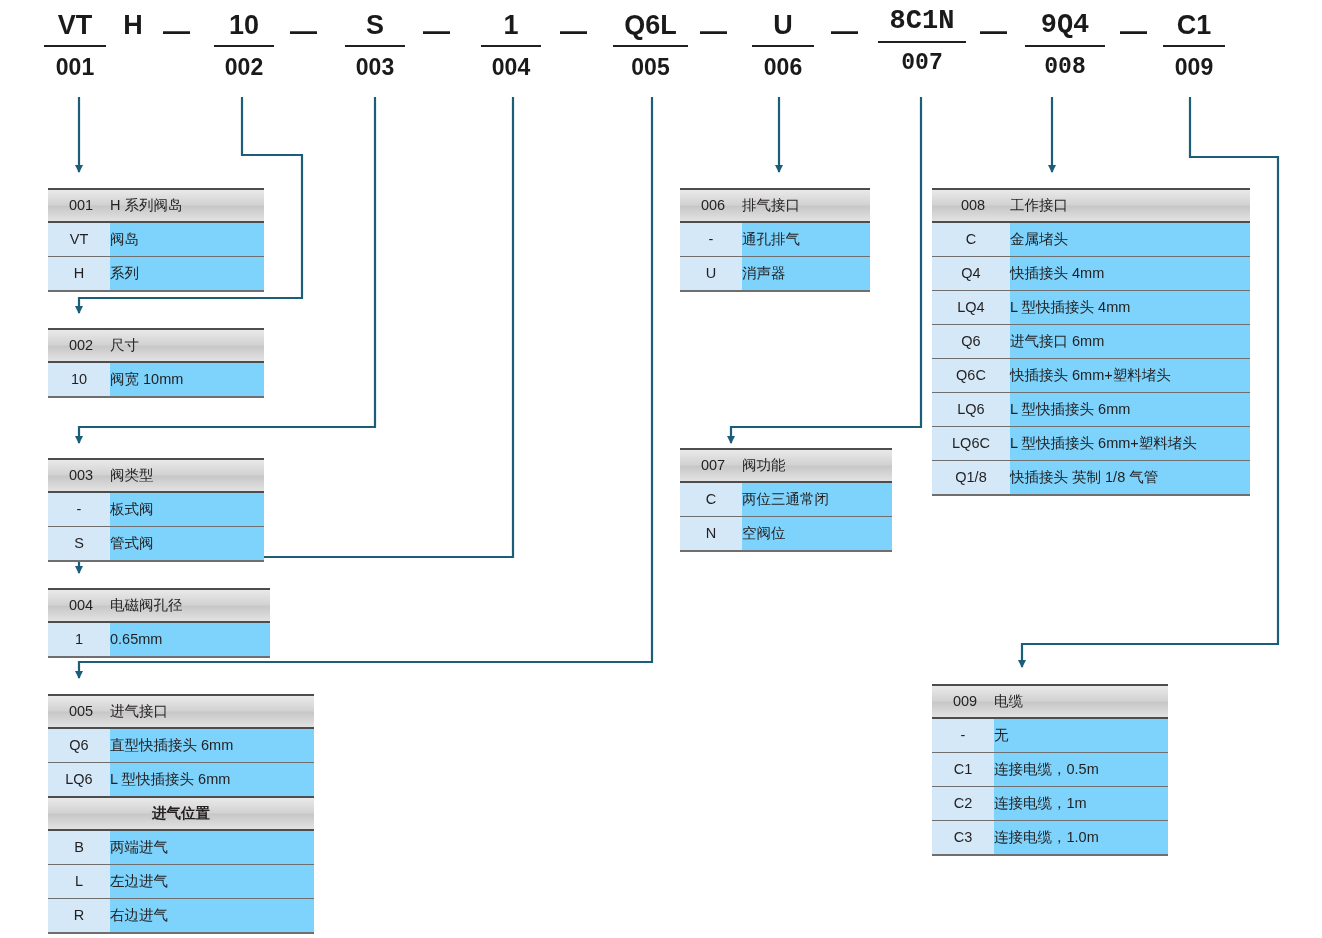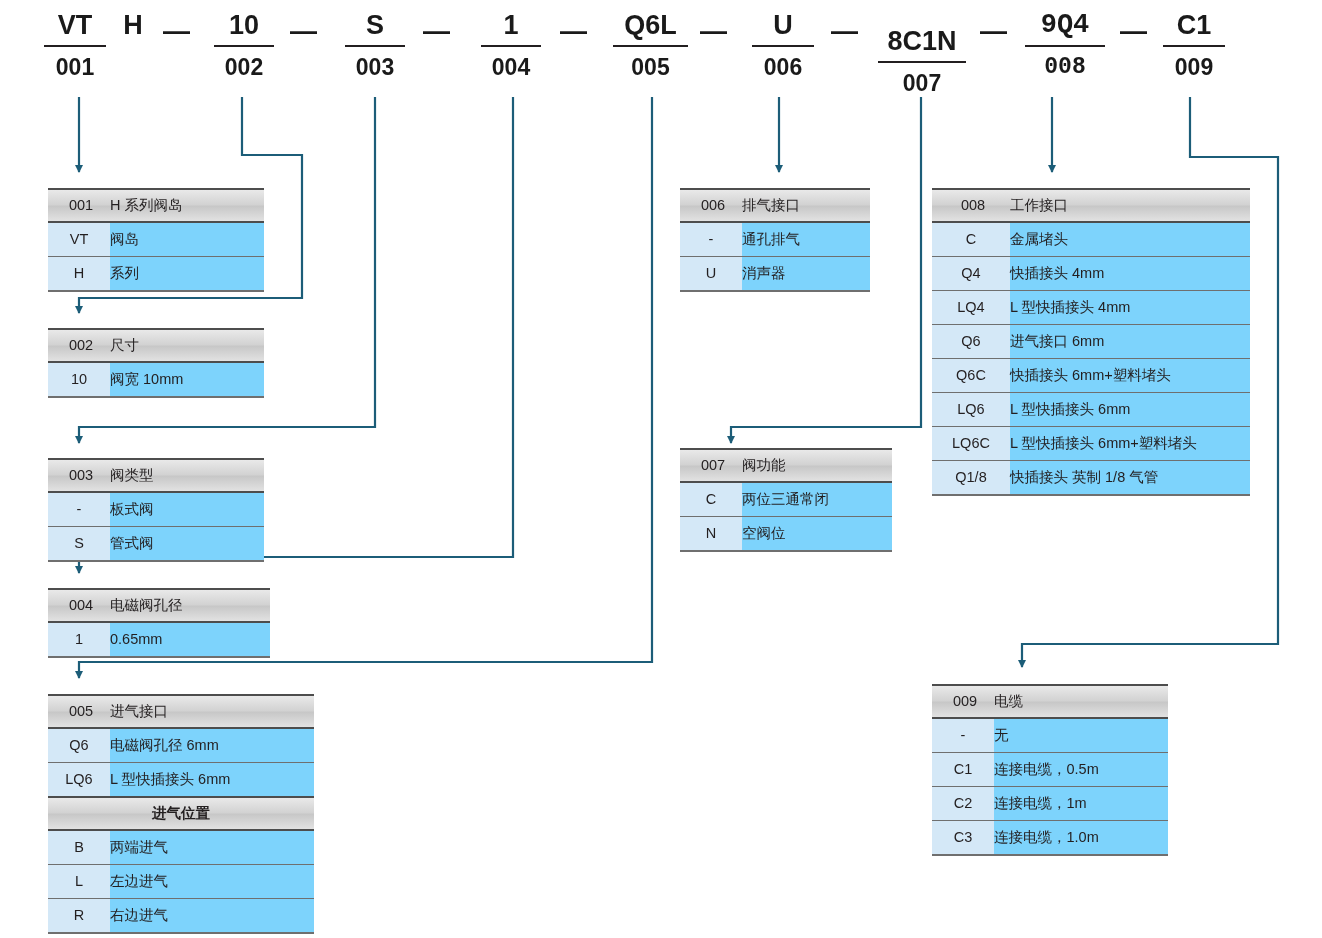--- a/index.html
+++ b/index.html
@@ -102,21 +102,21 @@
 
   <span class="dash" style="left:700px;">—</span>
 
   <div class="code-seg" style="left:752px;top:8px;width:62px;">
     <span class="code-val">U</span>
     <span class="code-num">006</span>
   </div>
 
   <span class="dash" style="left:831px;">—</span>
 
-  <div class="code-seg" style="left:878px;top:24px;width:88px;">
+  <div class="code-seg" style="left:878px;top:4px;width:88px;font-family:Liberation Mono, monospace;">
     <span class="code-val">8C1N</span>
     <span class="code-num">007</span>
   </div>
 
   <span class="dash" style="left:980px;">—</span>
 
   <div class="code-seg" style="left:1025px;top:8px;width:80px;font-family:Liberation Mono, monospace;">
     <span class="code-val">9Q4</span>
     <span class="code-num">008</span>
   </div>
@@ -218,21 +218,21 @@
   </table>
 
 <table class="spec-table t-005" style="left:48px;top:694px;width:266px;">
   <tbody>
       <tr class="hdr">
     <td class="h-code">005</td>
     <td class="h-title">进气接口</td>
   </tr>
   <tr>
     <td class="c-key">Q6</td>
-    <td class="c-val">电磁阀孔径 6mm</td>
+    <td class="c-val">直型快插接头 6mm</td>
   </tr>
   <tr>
     <td class="c-key">LQ6</td>
     <td class="c-val">L 型快插接头 6mm</td>
   </tr>
   <tr class="hdr span">
     <td colspan="2">进气位置</td>
   </tr>
   <tr>
     <td class="c-key">B</td>

